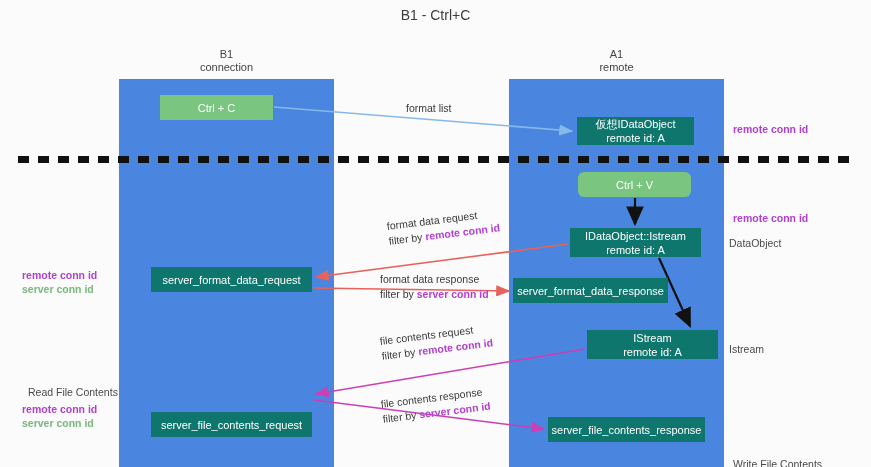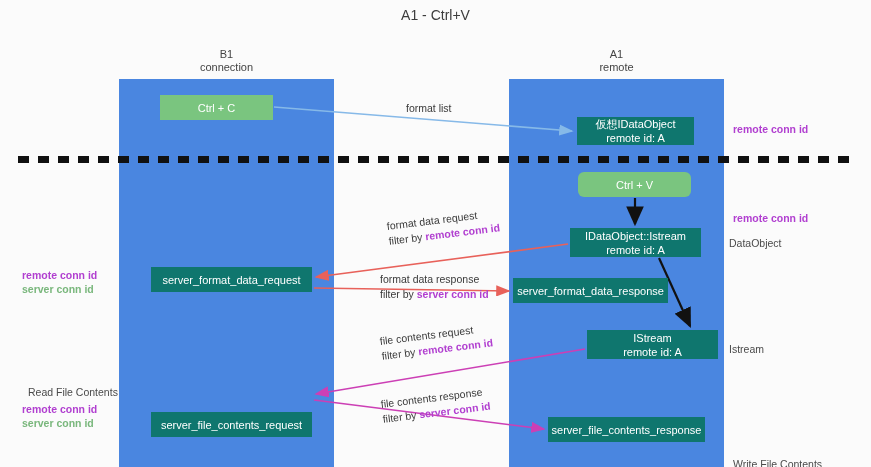--- a/index.html
+++ b/index.html
@@ -127,21 +127,21 @@
 </style>
 </head>
 <body>
 
 <div id="stage">
 
   <div class="lane" id="lane-b1"></div>
   <div class="lane" id="lane-a1"></div>
 
   <div id="title">
-    <div>A1 - Ctrl+V</div>
+    <div>B1 - Ctrl+C</div>
   </div>
 
   <div class="lane-header" id="hdr-b1">
     <div>B1</div>
     <div>connection</div>
   </div>
   <div class="lane-header" id="hdr-a1">
     <div>A1</div>
     <div>remote</div>
   </div>

